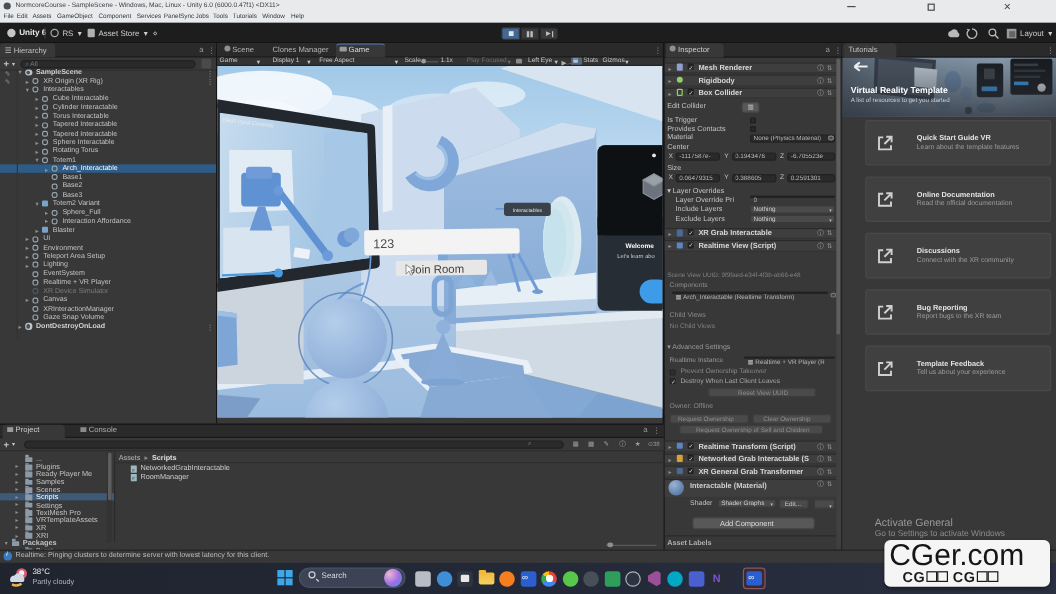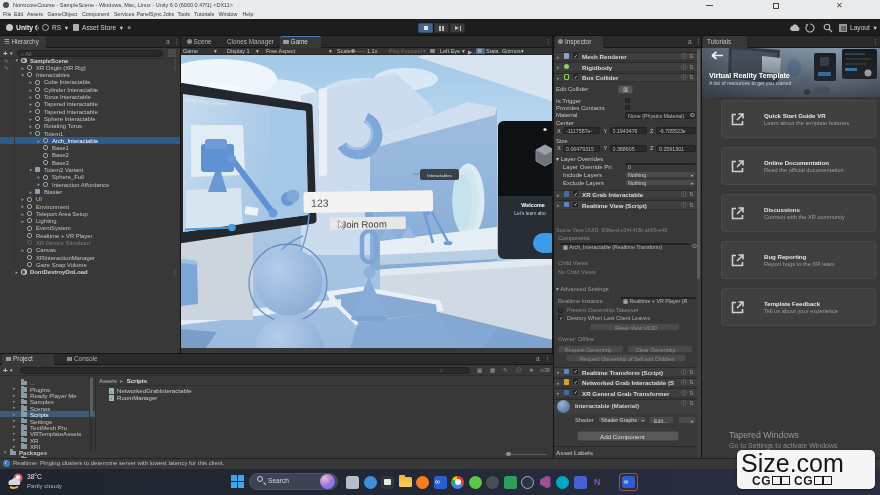--- a/index.html
+++ b/index.html
@@ -603,21 +603,21 @@
   </svg>
 <div class="a" style="left:764px;top:252.5px;font-size:6.1px;color:#e4e4e4;font-weight:bold">Bug Reporting</div>
 <div class="a" style="left:764px;top:261px;font-size:5.7px;color:#9c9c9c">Report bugs to the XR team</div>
 <div class="a" style="left:721px;top:288px;width:155px;height:38px;background:#404040;border:1px solid #494949;border-radius:2.5px"></div>
 <svg class="a" style="left:730px;top:300px" width="15" height="15" viewBox="0 0 15 15">
     <path d="M6 2.5 H2.5 V12.5 H12.5 V9" fill="none" stroke="#d0d0d0" stroke-width="1.6"></path>
     <path d="M8.5 2 H13 V6.5 M13 2 L7 8" fill="none" stroke="#d0d0d0" stroke-width="1.6"></path>
   </svg>
 <div class="a" style="left:764px;top:299.5px;font-size:6.1px;color:#e4e4e4;font-weight:bold">Template Feedback</div>
 <div class="a" style="left:764px;top:308px;font-size:5.7px;color:#9c9c9c">Tell us about your experience</div>
-<div class="a" style="left:729px;top:430px;font-size:8.8px;color:#999999">Tapered Windows</div>
+<div class="a" style="left:729px;top:430px;font-size:8.8px;color:#999999">Activate General</div>
 <div class="a" style="left:729px;top:442px;font-size:7px;color:#8a8a8a">Go to Settings to activate Windows</div>
 <div class="a" style="left:0;top:353px;width:552.5px;height:105px;background:#383838"></div>
 <div class="a" style="left:0;top:353px;width:552.5px;height:11.5px;background:#2a2a2a;border-bottom:1px solid #191919;border-top:1px solid #151515"></div>
 <div class="a" style="left:2px;top:353.5px;width:52px;height:11px;background:#383838;border-radius:3px 3px 0 0">
     <span style="position:absolute;left:4px;top:1.5px;font-size:6.4px;color:#d0d0d0"><span style="display:inline-block;width:5px;height:4px;background:#9a9a9a;margin-right:2px"></span>Project</span>
   </div>
 <div class="a" style="left:67px;top:355px;font-size:6.4px;color:#b0b0b0"><span style="display:inline-block;width:5px;height:4px;background:#8a8a8a;margin-right:2px"></span>Console</div>
 <div class="a" style="left:536px;top:355px;font-size:6.5px;color:#9a9a9a">a</div>
 <div class="a" style="left:544px;top:355px;font-size:6.5px;color:#9a9a9a">⋮</div>
 <div class="a" style="left:0;top:364.5px;width:552.5px;height:11px;background:#383838;border-bottom:1px solid #2e2e2e"></div>
@@ -761,13 +761,13 @@
 <div class="a" style="left:556px;top:475.5px;width:13px;height:13px;background:#00a8c6;border-radius:50%"></div>
 <div class="a" style="left:573.5px;top:475.5px;width:13px;height:13px;background:#4a5fd0;border-radius:2.5px"></div>
 <div class="a" style="left:591px;top:475.5px;width:13px;height:13px;background:#272b33;border-radius:2.5px">
     <span style="position:absolute;left:3px;top:1px;font-size:9px;font-weight:bold;color:#7b52d8">N</span>
   </div>
 <div class="a" style="left:619px;top:473px;width:19px;height:18px;background:#3a2b31;border:1px solid #8a5560;border-radius:3px"></div>
 <div class="a" style="left:622px;top:476px;width:13px;height:12px;background:#2b5fd0;border-radius:2px">
     <span style="position:absolute;left:1.5px;top:1.5px;font-size:7px;color:#fff">∞</span>
   </div>
 <div class="a" style="left:737px;top:450px;width:138px;height:39px;background:#f5f5f5;border-radius:5px;box-shadow:0 1px 3px rgba(0,0,0,0.4)"></div>
-<div class="a" style="left:741px;top:449px;width:136px;height:26px;font-size:25px;color:#161616;letter-spacing:0px">Size.com</div>
+<div class="a" style="left:741px;top:449px;width:136px;height:26px;font-size:25px;color:#161616;letter-spacing:0px">CGer.com</div>
 <div class="a" style="left:752px;top:473.5px;font-size:12px;color:#1a1a1a;font-weight:bold;letter-spacing:0.5px">CG<span style="display:inline-block;width:9px;height:9px;border:1.3px solid #1a1a1a;margin:0 0.5px;position:relative;top:0.5px"></span><span style="display:inline-block;width:9px;height:9px;border:1.3px solid #1a1a1a;margin-right:4px;position:relative;top:0.5px"></span>CG<span style="display:inline-block;width:9px;height:9px;border:1.3px solid #1a1a1a;margin:0 0.5px;position:relative;top:0.5px"></span><span style="display:inline-block;width:9px;height:9px;border:1.3px solid #1a1a1a;position:relative;top:0.5px"></span></div>
 </body></html>

